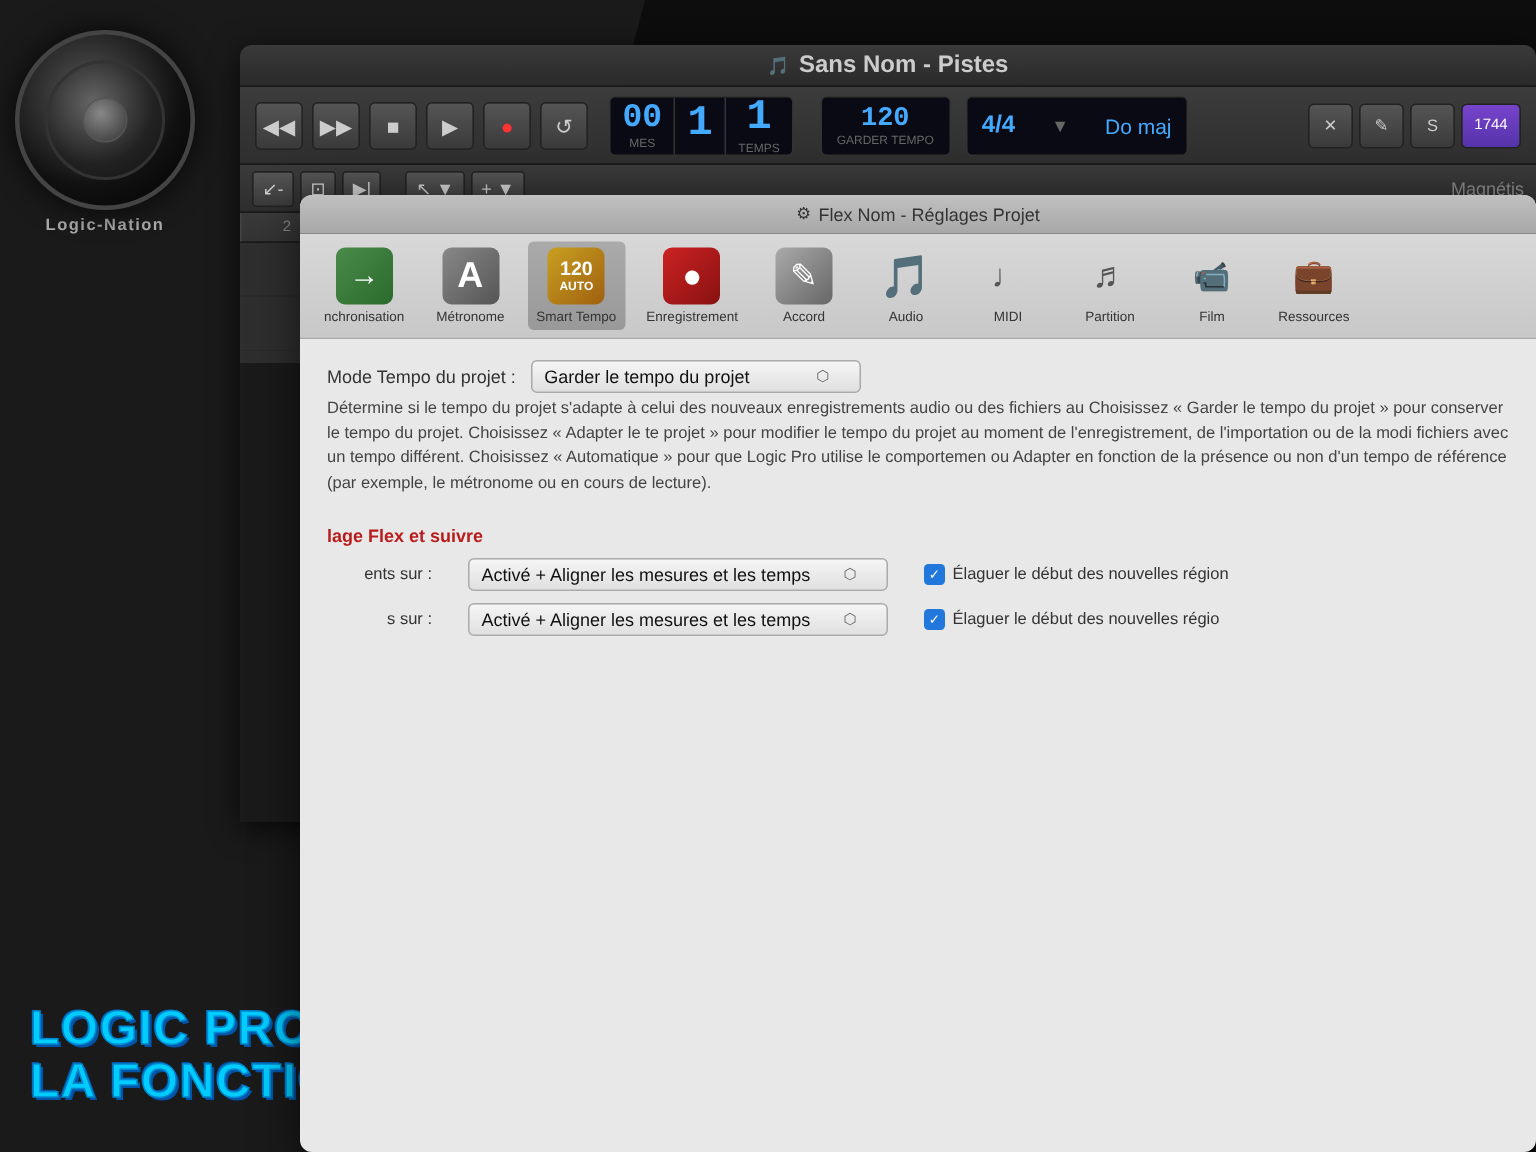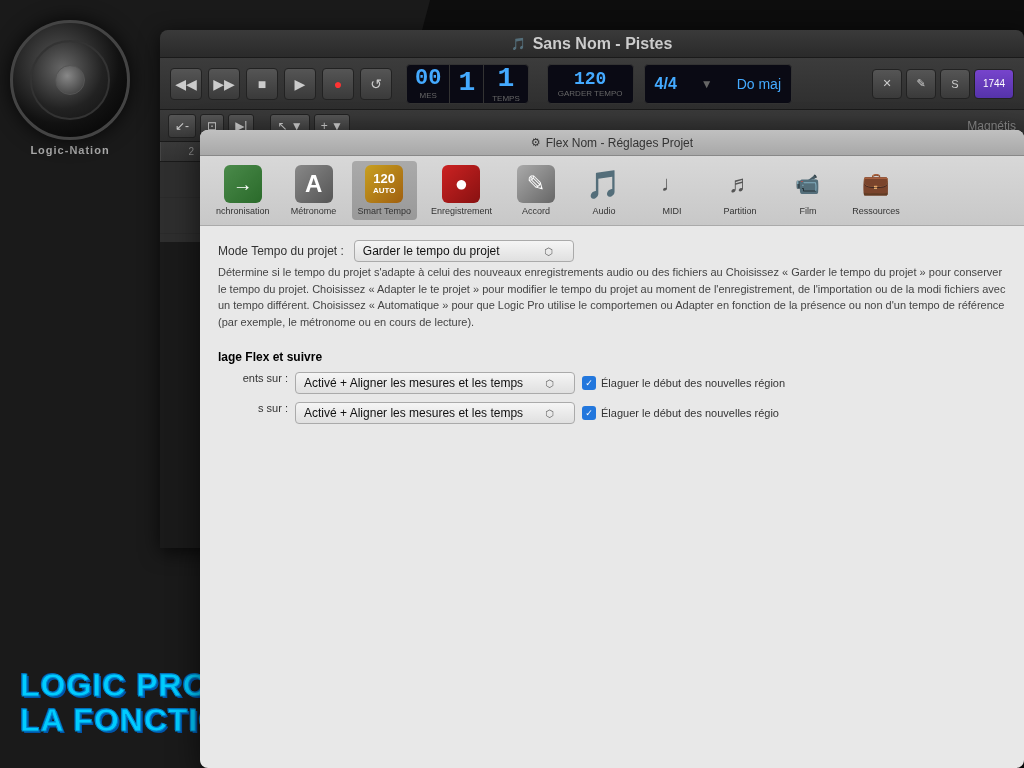--- a/index.html
+++ b/index.html
@@ -417,29 +417,30 @@
     .description-text {
       font-size: 11px;
       color: #444;
       line-height: 1.5;
       margin-bottom: 14px;
       max-width: 100%;
     }
 
     .section-title {
       font-size: 12px;
-      color: #000000;
+      color: #b91c1c;
       font-weight: 600;
       margin-bottom: 8px;
       margin-top: 20px;
     }
     .flex-row-setting {
       display: flex;
+      align-items: center;
       margin-bottom: 8px;
-      gap: 7px;
+      gap: 24px;
     }
     .small-label {
       font-size: 11px;
       color: #333;
       width: 70px;
       text-align: right;
     }
     .checkbox-label {
       display: flex;
       align-items: center;

